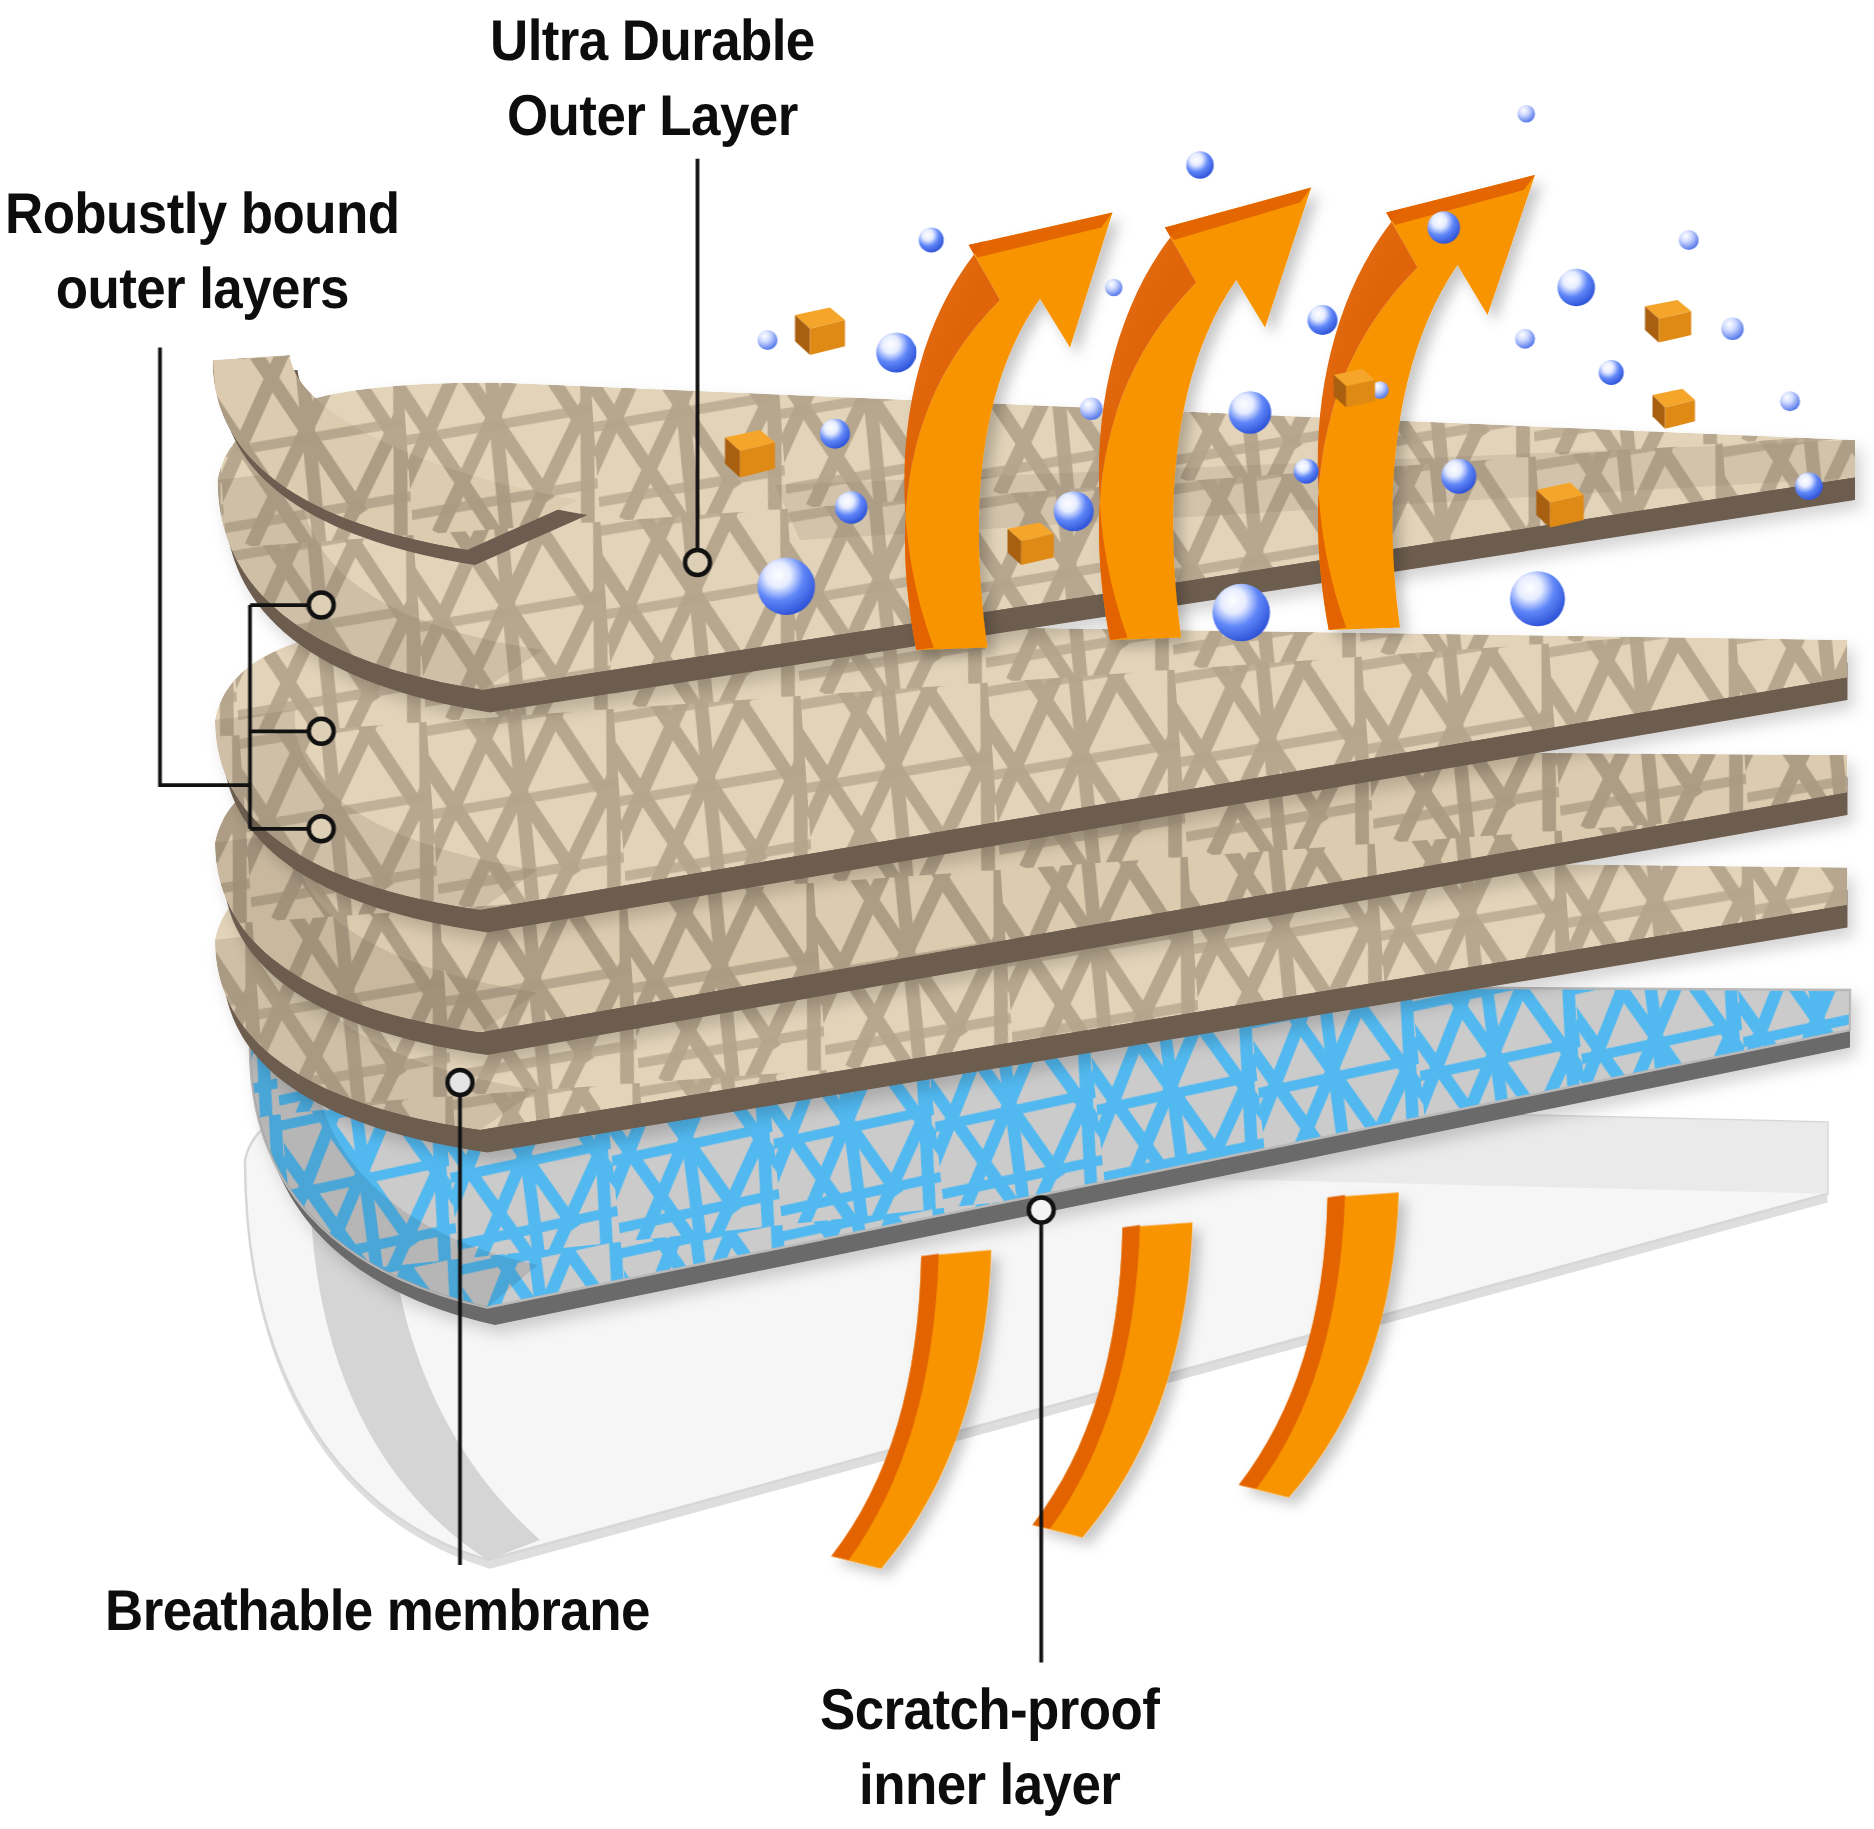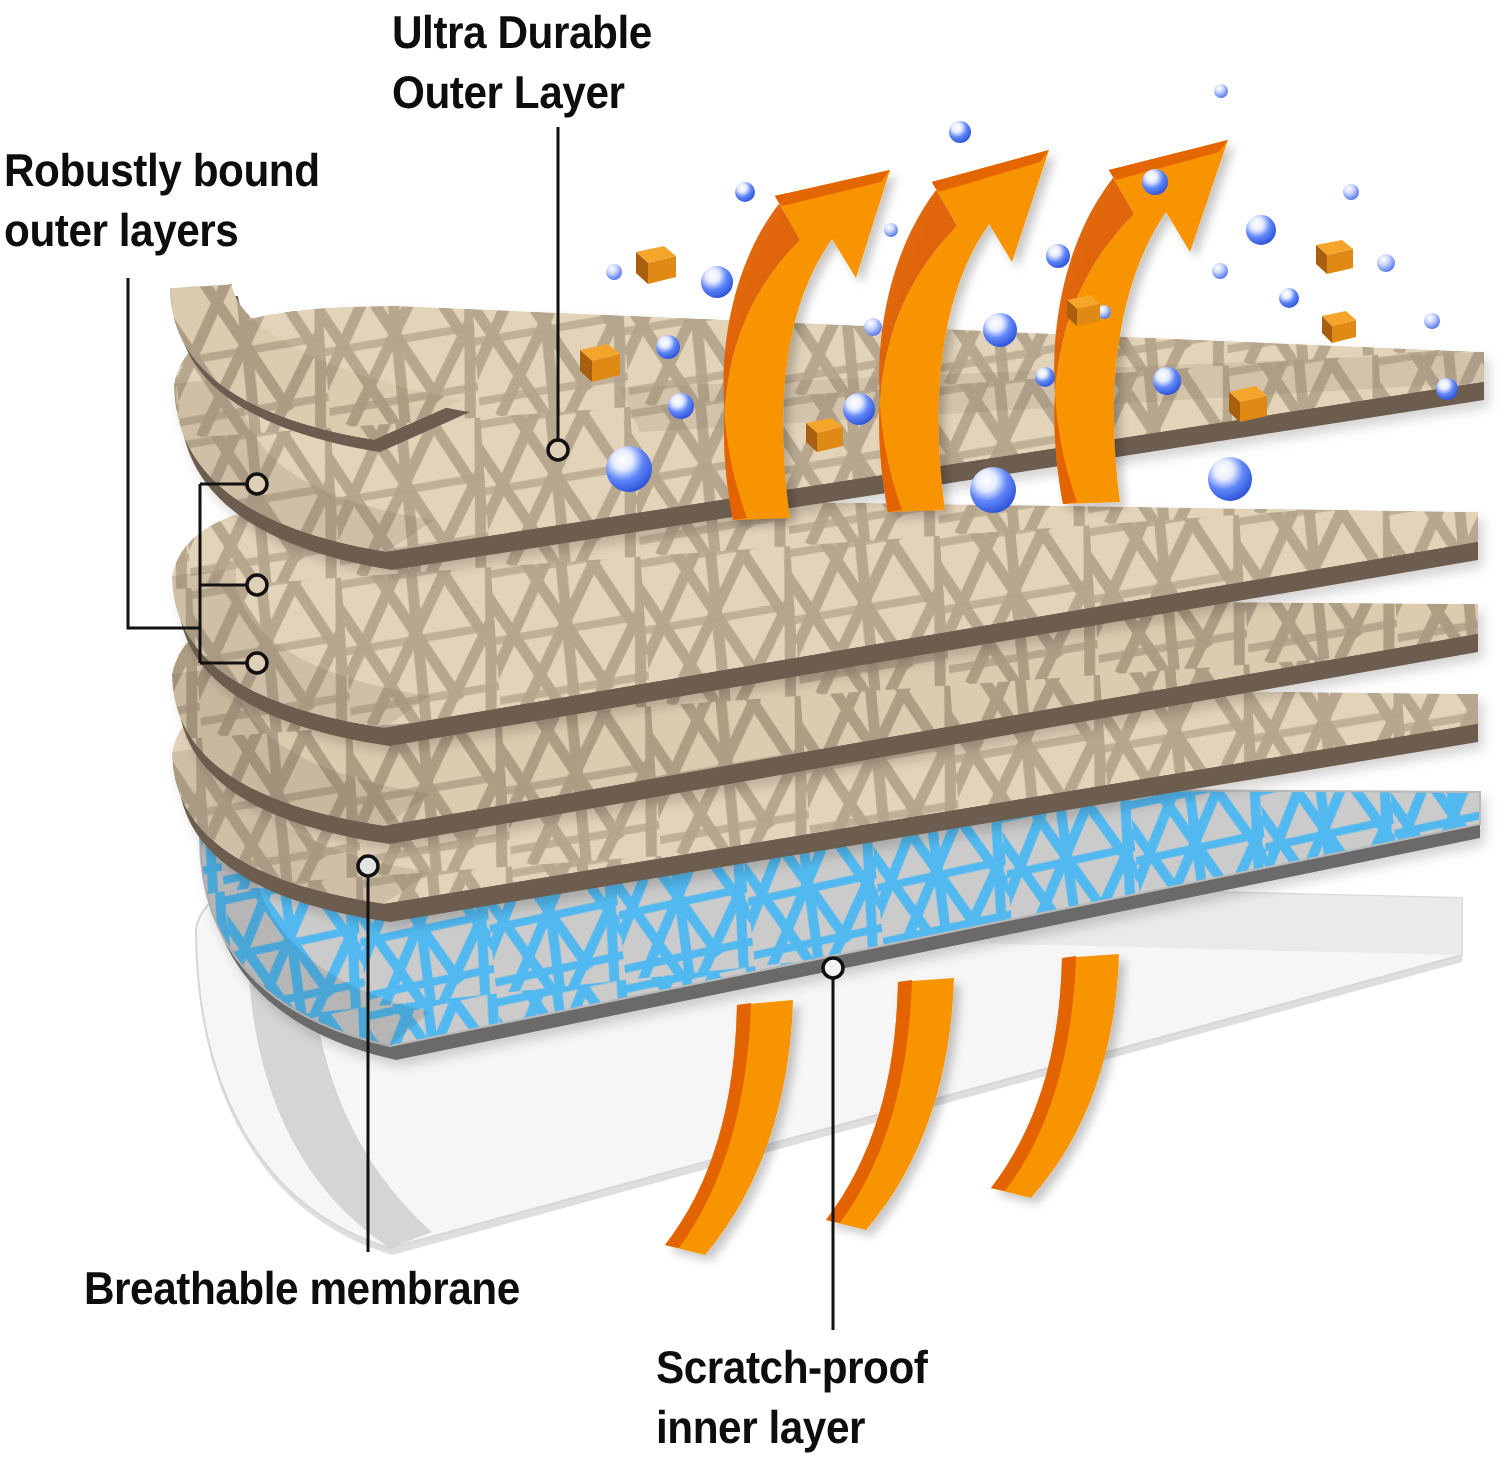--- a/index.html
+++ b/index.html
@@ -8,20 +8,21 @@
     padding: 0;
     background: #ffffff;
   }
   #stage {
     position: relative;
     width: 1499px;
     height: 1463px;
     background: #ffffff;
     overflow: hidden;
     font-family: "Liberation Sans", "DejaVu Sans", sans-serif;
+    text-align: center;
   }
   .diagram-svg {
     position: absolute;
     left: 0;
     top: 0;
     width: 1499px;
     height: 1463px;
   }
   .callout {
     position: absolute;

